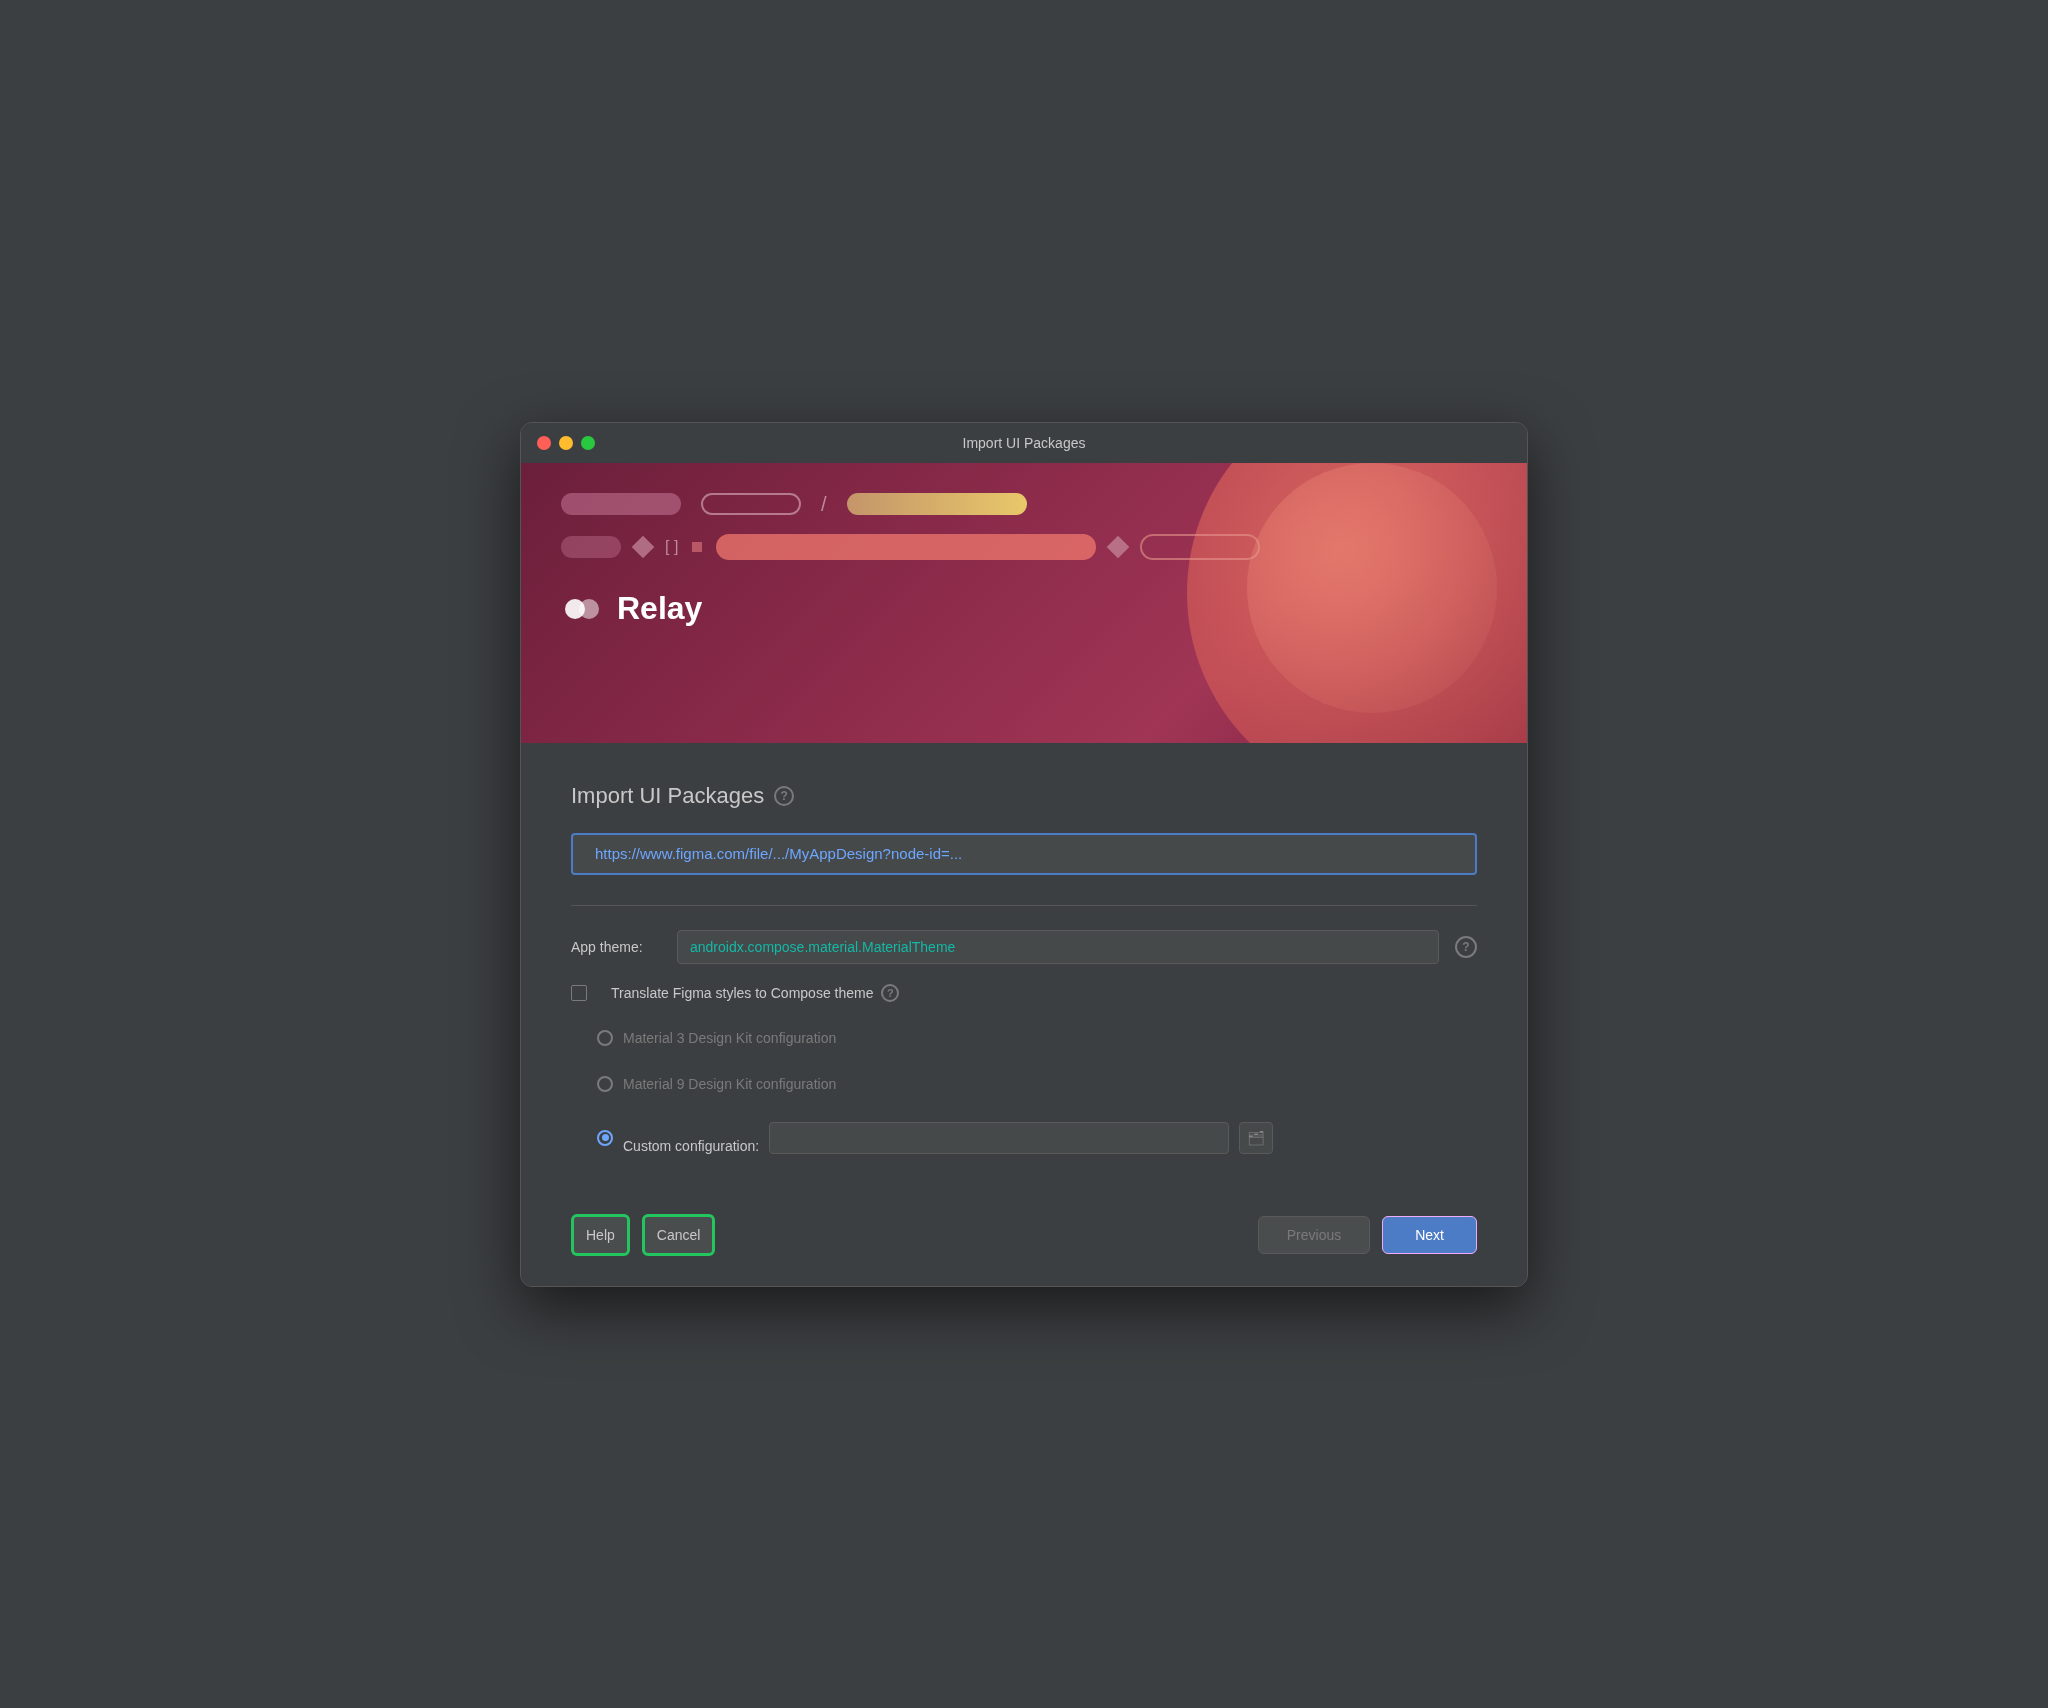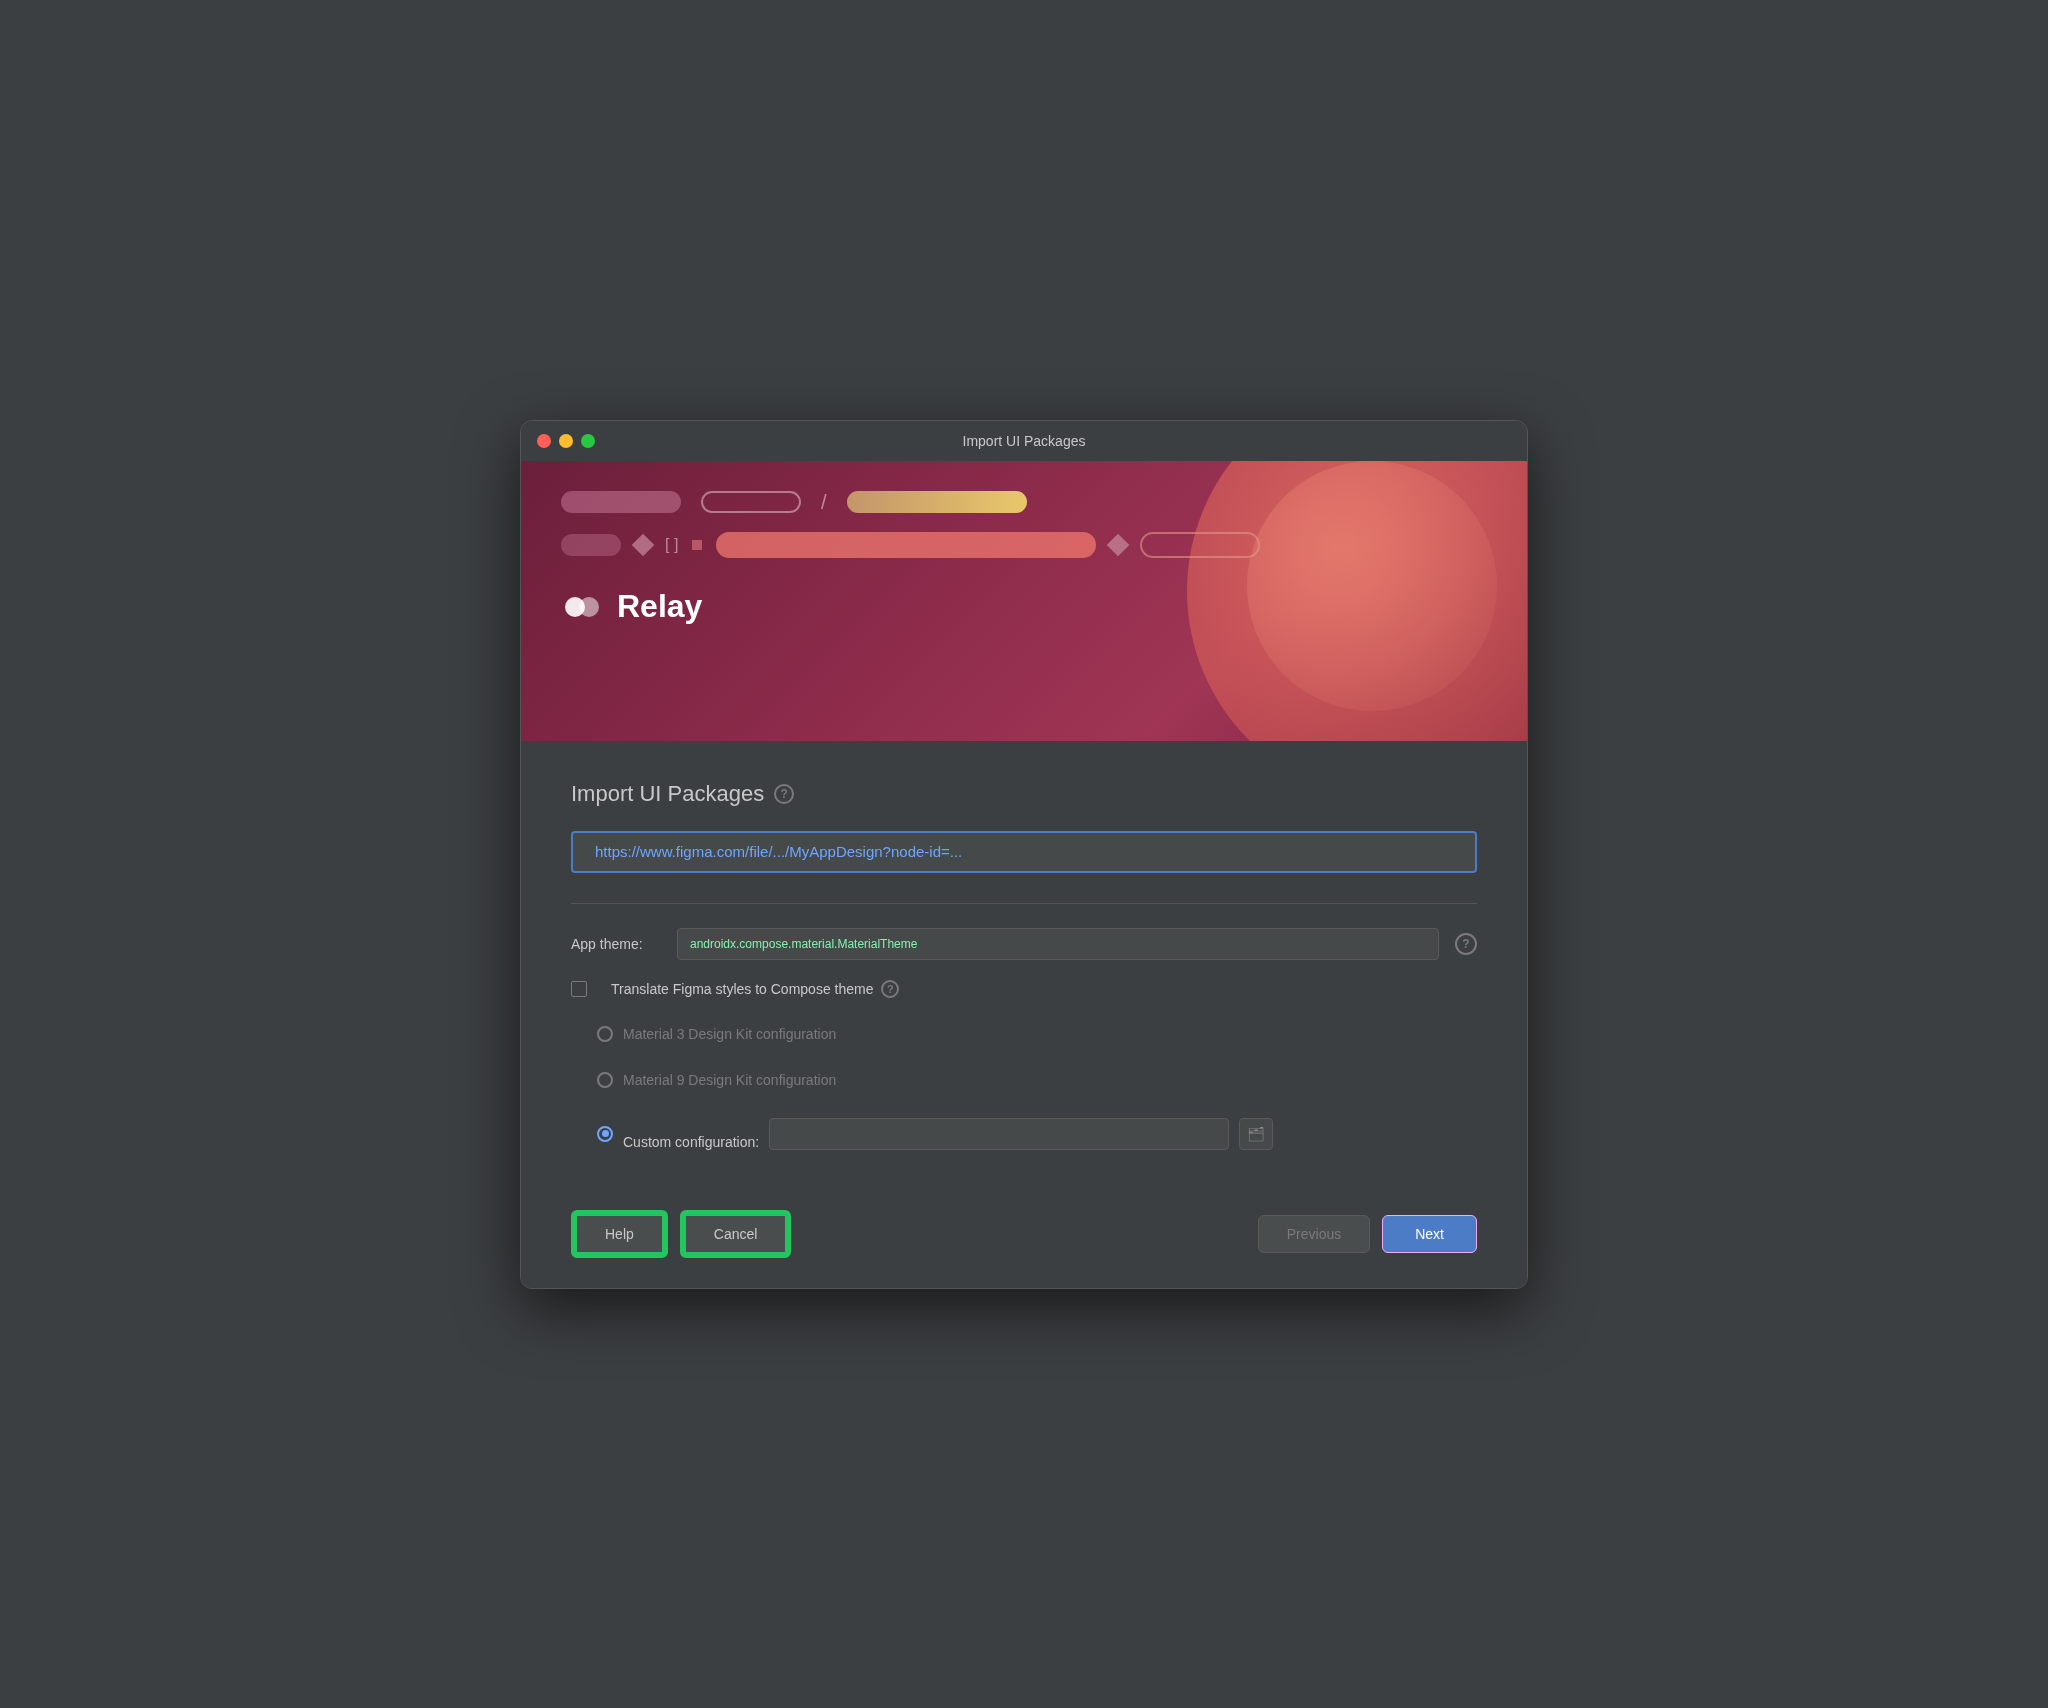--- a/index.html
+++ b/index.html
@@ -221,22 +221,22 @@
       font-size: 14px;
       white-space: nowrap;
       min-width: 90px;
     }
     .theme-input {
       flex: 1;
       background: #45494a;
       border: 1px solid #5a5a5a;
       border-radius: 4px;
       padding: 8px 12px;
-      color: #86efac;
-      font-size: 12px;
+      color: #14b8a6;
+      font-size: 14px;
       outline: none;
       font-family: inherit;
     }
     .theme-help-icon {
       width: 22px;
       height: 22px;
       border: 2px solid #7a7a7a;
       border-radius: 50%;
       display: flex;
       align-items: center;
@@ -351,25 +351,25 @@
     .footer-left {
       display: flex;
       gap: 12px;
     }
     .footer-right {
       display: flex;
       gap: 12px;
     }
     .btn-secondary {
       background: #4a4d4e;
-      border: 6px solid #22c55e;
+      border: 3px solid #22c55e;
       border-radius: 6px;
       color: #c8c8c8;
       font-size: 14px;
-      padding: 10px 28px;
+      padding: 10px 12px;
       cursor: pointer;
       font-family: inherit;
     }
     .btn-primary {
       background: #4d7cc7;
       border: 1px solid #f0abfc;
       border-radius: 6px;
       color: white;
       font-size: 14px;
       padding: 10px 32px;

